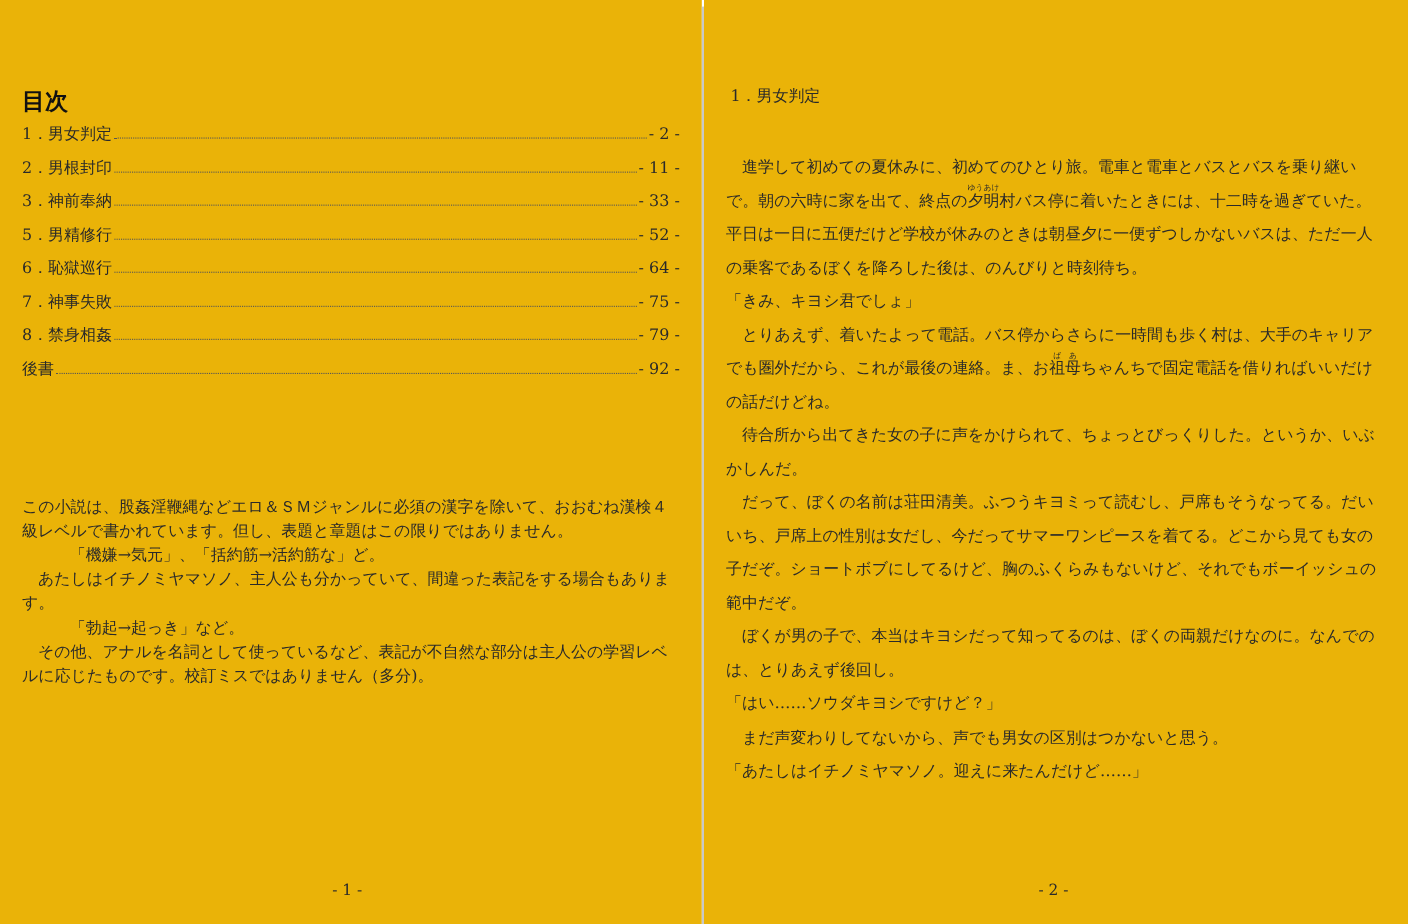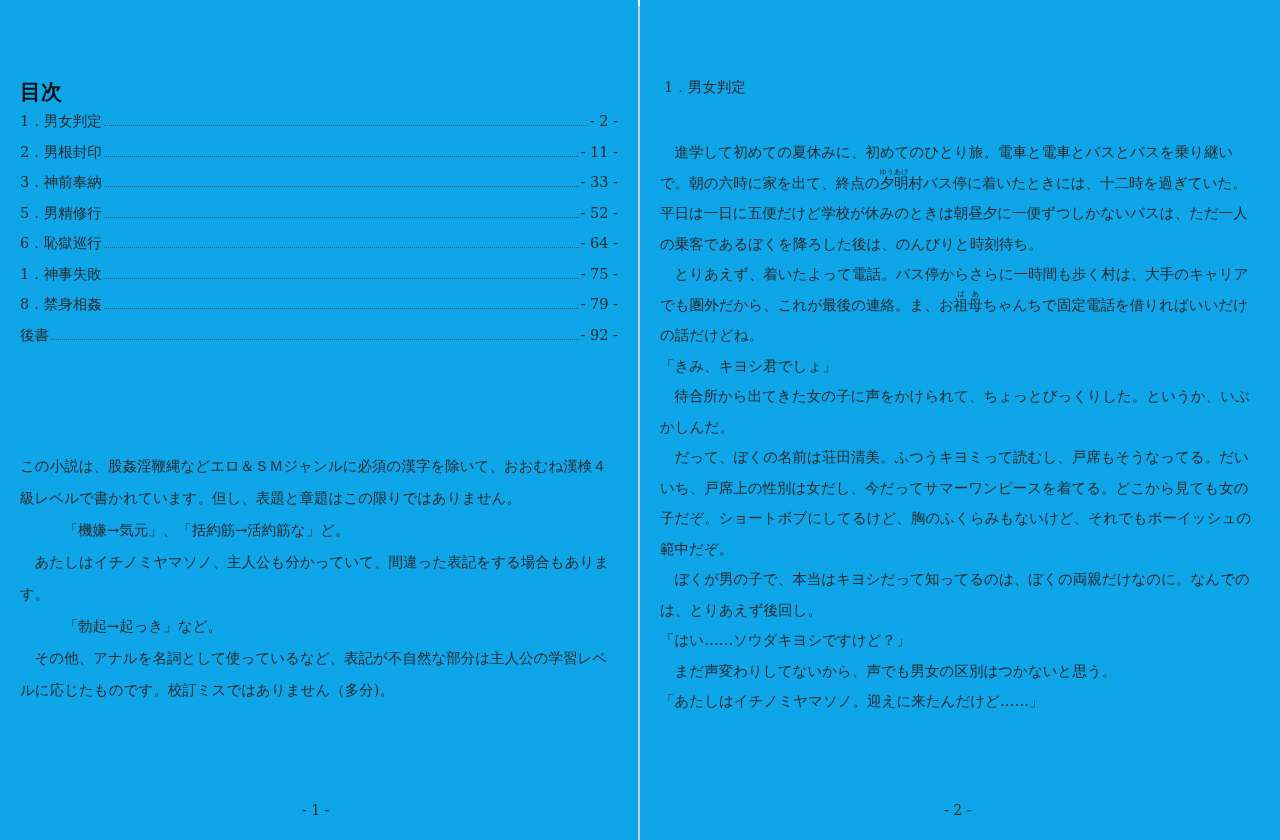--- a/index.html
+++ b/index.html
@@ -1,32 +1,32 @@
 <!DOCTYPE html>
 <html><head>
   <meta charset="utf-8">
   <style>
     html, body { margin:0; padding:0; }
     body {
       width:1280px; height:840px; background:#ffffff; position:relative; overflow:hidden;
       font-family: "DejaVu Serif", "Liberation Serif", serif; color:#2a2a2a;
     }
-    .page { position:absolute; top:0; height:840px; background:#0ea5e9; }
+    .page { position:absolute; top:0; height:840px; background:#eab308; }
     .page-left { left:0; width:638px; }
     .page-right { left:640px; width:640px; }
     .divider { position:absolute; left:638px; top:6px; width:2px; height:834px; background:#c8c8c8; }
 
     .toc-title { position:absolute; left:20px; top:78px; font-family:"DejaVu Sans","Liberation Sans",sans-serif; font-weight:bold; font-size:21px; color:#111; }
     .toc { position:absolute; left:20px; top:112px; width:598px; }
     .toc-row { display:flex; align-items:baseline; height:30.5px; font-size:14.5px; }
     .toc-label { white-space:nowrap; }
     .toc-dots { flex:1; border-bottom:1px dotted #555; margin:0 2px 4px 2px; height:1px; }
     .toc-page { white-space:nowrap; font-size:14.5px; }
 
-    .notes { position:absolute; left:20px; top:450px; width:600px; font-size:14.5px; line-height:32px; }
+    .notes { position:absolute; left:20px; top:450px; width:600px; font-size:14.5px; line-height:22px; }
     .notes p { margin:0; }
     .indent1 { text-indent:1em; }
     .indent3 { padding-left:3em; }
 
     .chapter-title { position:absolute; left:664px; top:78px; font-size:14.5px; }
     .body { position:absolute; left:660px; top:137px; width:600px; font-size:14.5px; line-height:30.5px; }
     .body p { margin:0; }
     ruby rt { font-size:7px; }
 
     .page-num { position:absolute; top:802px; font-size:14px; }
@@ -58,21 +58,21 @@
         <span class="toc-label">5．男精修行</span>
         <span class="toc-dots"></span>
         <span class="toc-page">- 52 -</span>
       </div>
       <div class="toc-row">
         <span class="toc-label">6．恥獄巡行</span>
         <span class="toc-dots"></span>
         <span class="toc-page">- 64 -</span>
       </div>
       <div class="toc-row">
-        <span class="toc-label">1．神事失敗</span>
+        <span class="toc-label">7．神事失敗</span>
         <span class="toc-dots"></span>
         <span class="toc-page">- 75 -</span>
       </div>
       <div class="toc-row">
         <span class="toc-label">8．禁身相姦</span>
         <span class="toc-dots"></span>
         <span class="toc-page">- 79 -</span>
       </div>
       <div class="toc-row">
         <span class="toc-label">後書</span>
@@ -89,22 +89,22 @@
   </div>
   <div class="page-num pn-left">- 1 -</div>
 </div>
 
 <div class="divider"></div>
 
 <div class="page page-right">
   <div class="chapter-title" style="left:24px;">1．男女判定</div>
   <div class="body" id="body" style="left:20px;">
       <p><span>　進学して初めての夏休みに、初めてのひとり旅。電車と電車とバスとバスを乗り継いで。朝の六時に家を出て、終点の</span><ruby><span>夕明</span><rt>ゆうあけ</rt></ruby><span>村バス停に着いたときには、十二時を過ぎていた。平日は一日に五便だけど学校が休みのときは朝昼夕に一便ずつしかないバスは、ただ一人の乗客であるぼくを降ろした後は、のんびりと時刻待ち。</span></p>
+      <p><span>「きみ、キヨシ君でしょ」</span></p>
       <p><span>　とりあえず、着いたよって電話。バス停からさらに一時間も歩く村は、大手のキャリアでも圏外だから、これが最後の連絡。ま、お</span><ruby><span>祖母</span><rt>ばあ</rt></ruby><span>ちゃんちで固定電話を借りればいいだけの話だけどね。</span></p>
-      <p><span>「きみ、キヨシ君でしょ」</span></p>
       <p><span>　待合所から出てきた女の子に声をかけられて、ちょっとびっくりした。というか、いぶかしんだ。</span></p>
       <p><span>　だって、ぼくの名前は荘田清美。ふつうキヨミって読むし、戸席もそうなってる。だいいち、戸席上の性別は女だし、今だってサマーワンピースを着てる。どこから見ても女の子だぞ。ショートボブにしてるけど、胸のふくらみもないけど、それでもボーイッシュの範中だぞ。</span></p>
       <p><span>　ぼくが男の子で、本当はキヨシだって知ってるのは、ぼくの両親だけなのに。なんでのは、とりあえず後回し。</span></p>
       <p><span>「はい……ソウダキヨシですけど？」</span></p>
       <p><span>　まだ声変わりしてないから、声でも男女の区別はつかないと思う。</span></p>
       <p><span>「あたしはイチノミヤマソノ。迎えに来たんだけど……」</span></p>
     </div>
   <div class="page-num pn-right" style="left:304px;">- 2 -</div>
 </div>
 

